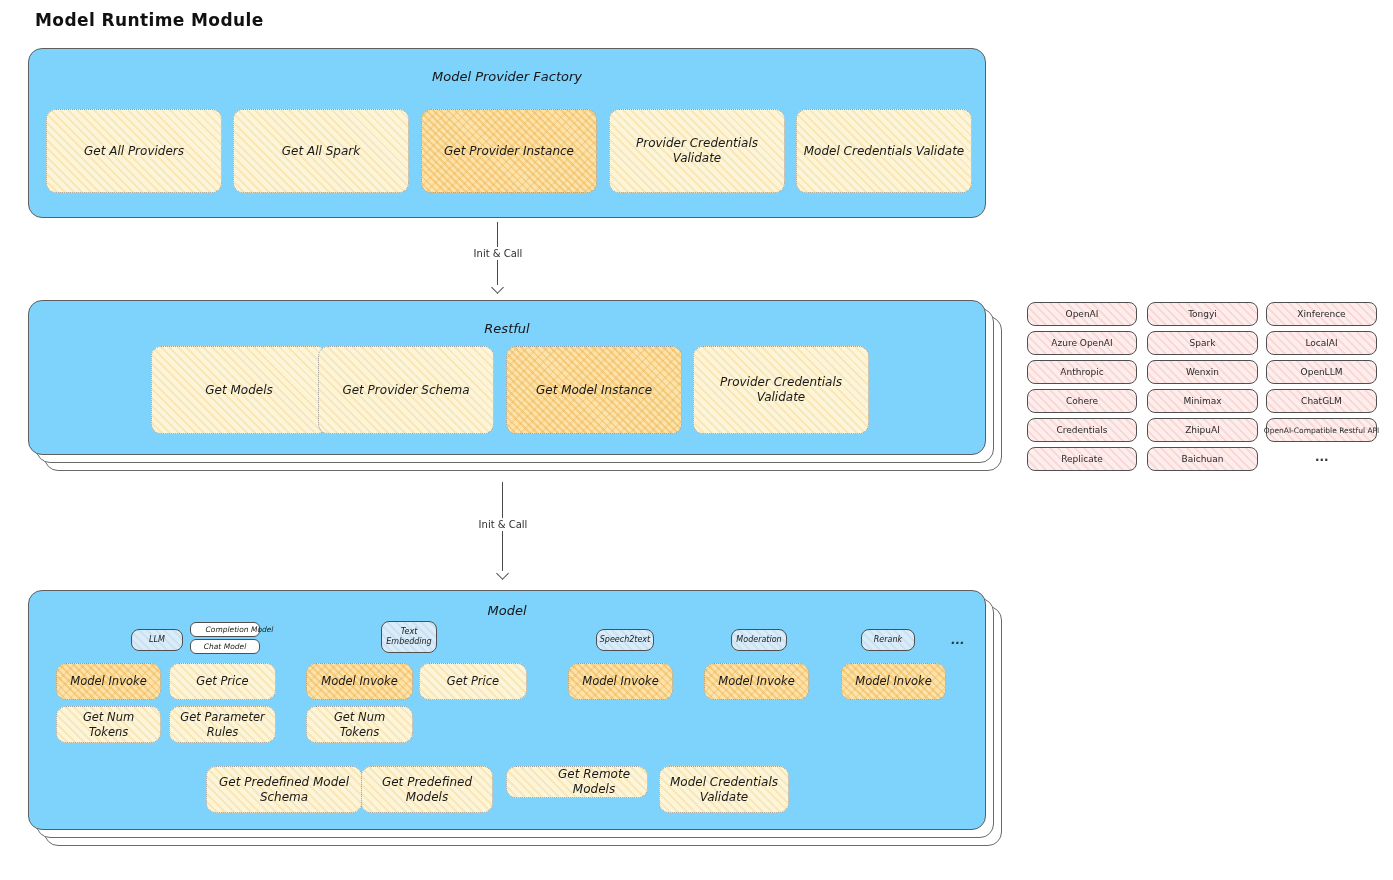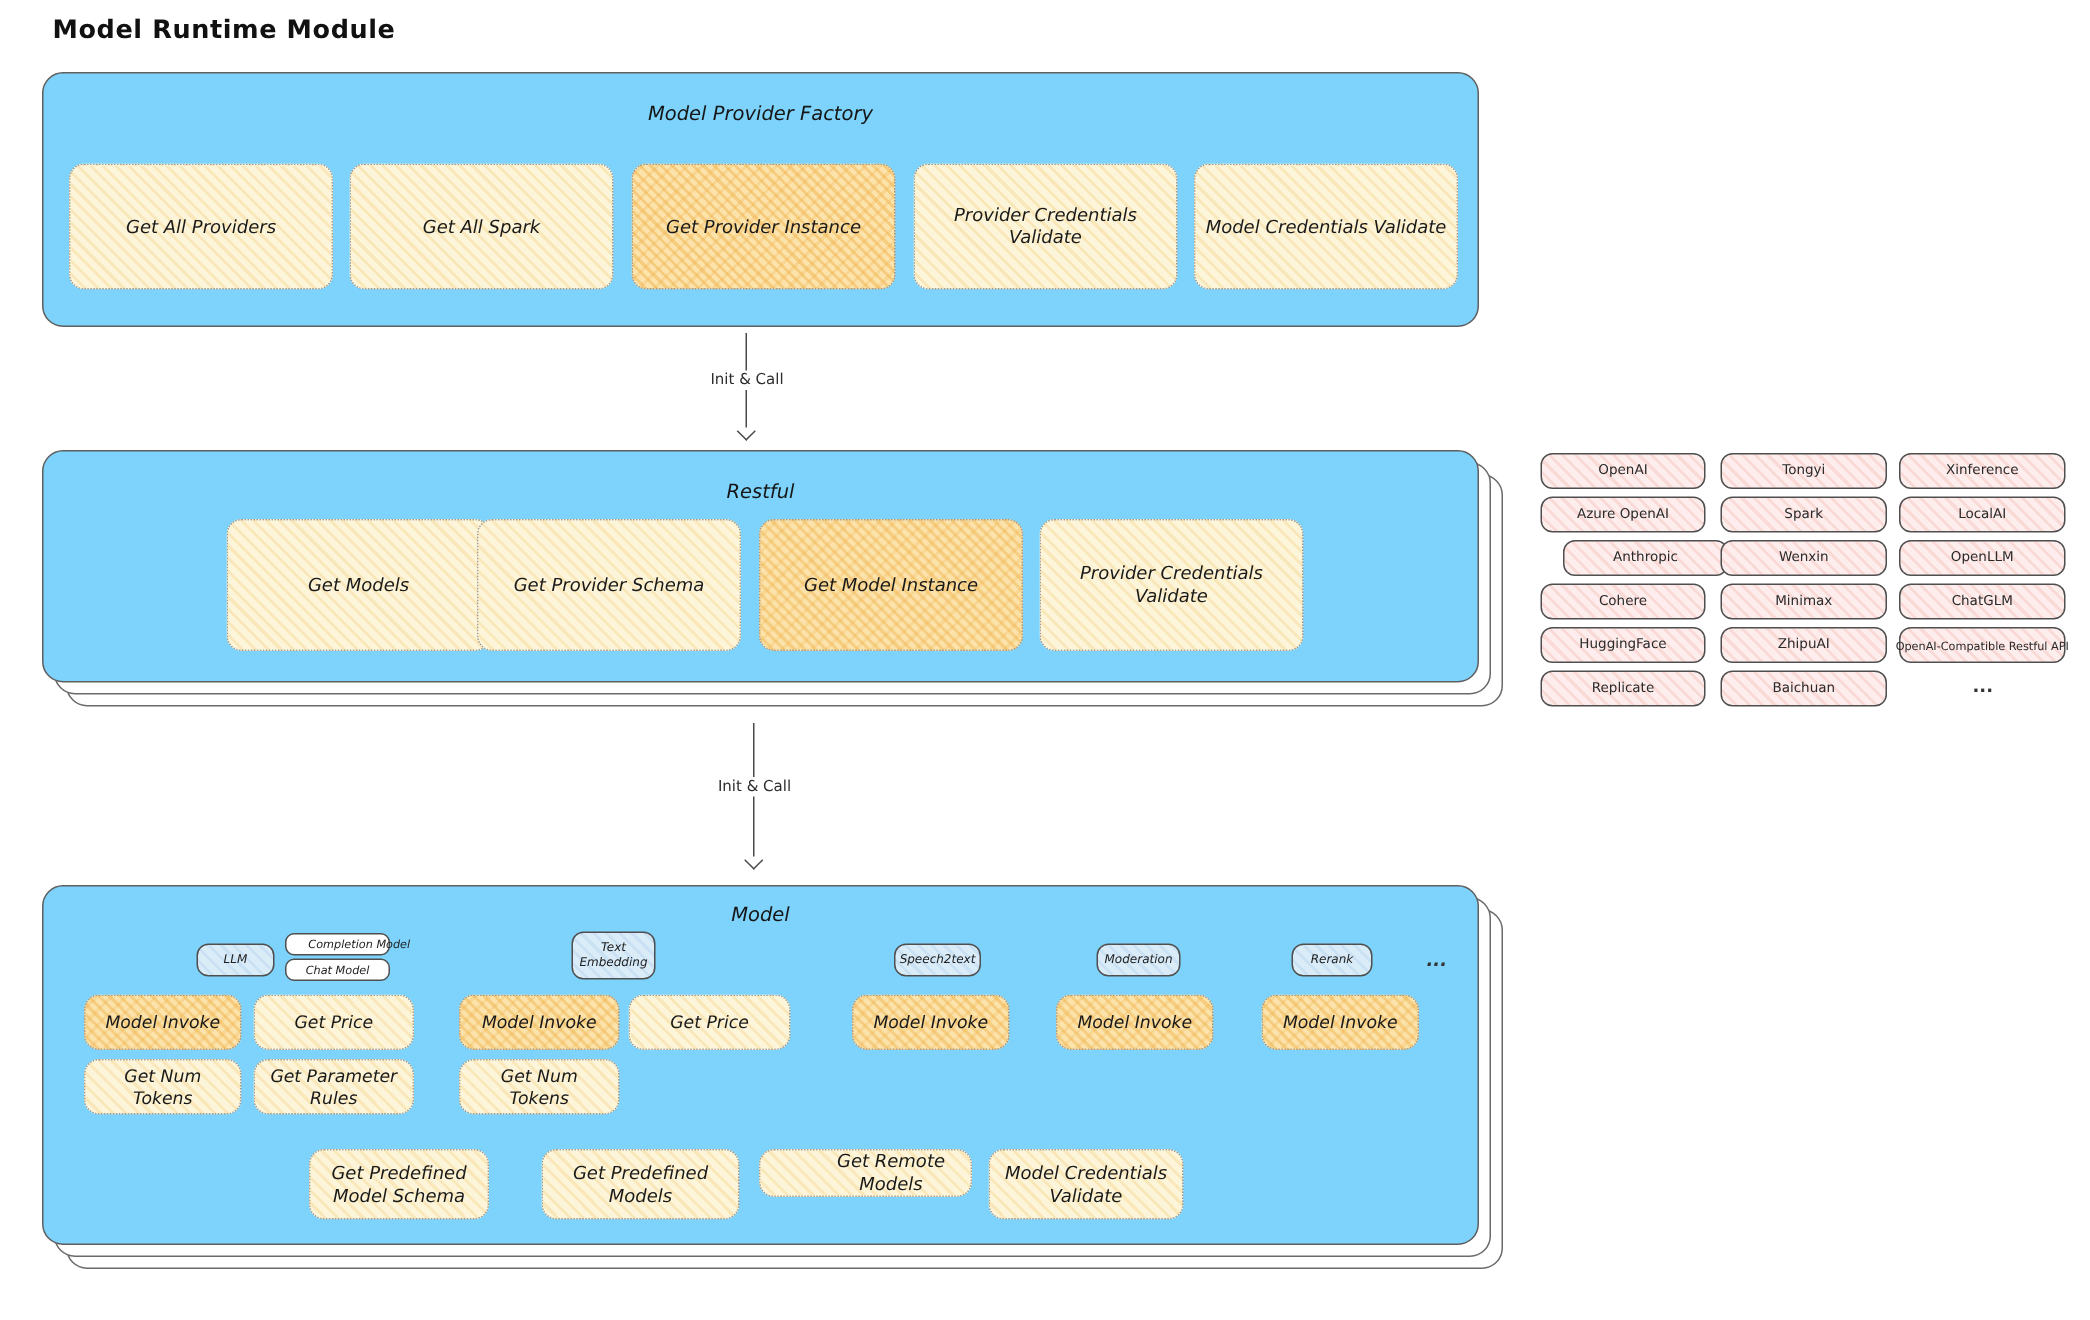--- a/index.html
+++ b/index.html
@@ -100,23 +100,23 @@
     <div class="fn" style="left:102px; top:45px; width:176px; height:88px;margin-left:20px;">Get Models</div>
     <div class="fn" style="left:289px; top:45px; width:176px; height:88px;">Get Provider Schema</div>
     <div class="fn hl" style="left:477px; top:45px; width:176px; height:88px;">Get Model Instance</div>
     <div class="fn" style="left:664px; top:45px; width:176px; height:88px;">Provider Credentials Validate</div>
   </section>
 
   <div style="position:absolute; left:1027px; top:302px; width:352px; height:170px;">
 
     <div class="chip" style="left:0; top:0; width:110px;">OpenAI</div>
     <div class="chip" style="left:0; top:29px; width:110px;">Azure OpenAI</div>
-    <div class="chip" style="left:0; top:58px; width:110px;margin-left:15px;">Anthropic</div>
+    <div class="chip" style="left:0; top:58px; width:110px;">Anthropic</div>
     <div class="chip" style="left:0; top:87px; width:110px;">Cohere</div>
-    <div class="chip" style="left:0; top:116px; width:110px;">HuggingFace</div>
+    <div class="chip" style="left:0; top:116px; width:110px;">Credentials</div>
     <div class="chip" style="left:0; top:145px; width:110px;">Replicate</div>
 
     <div class="chip" style="left:120px; top:0; width:111px;">Tongyi</div>
     <div class="chip" style="left:120px; top:29px; width:111px;">Spark</div>
     <div class="chip" style="left:120px; top:58px; width:111px;">Wenxin</div>
     <div class="chip" style="left:120px; top:87px; width:111px;">Minimax</div>
     <div class="chip" style="left:120px; top:116px; width:111px;">ZhipuAI</div>
     <div class="chip" style="left:120px; top:145px; width:111px;">Baichuan</div>
 
     <div class="chip" style="left:239px; top:0; width:111px;">Xinference</div>
@@ -152,19 +152,19 @@
     <div class="fn hl small" style="left:277px; top:72px; width:107px; height:37px;">Model Invoke</div>
     <div class="fn small" style="left:390px; top:72px; width:108px; height:37px;">Get Price</div>
     <div class="fn hl small" style="left:539px; top:72px; width:105px; height:37px;">Model Invoke</div>
     <div class="fn hl small" style="left:675px; top:72px; width:105px; height:37px;">Model Invoke</div>
     <div class="fn hl small" style="left:812px; top:72px; width:105px; height:37px;">Model Invoke</div>
 
     <div class="fn small" style="left:27px; top:115px; width:105px; height:37px;">Get Num Tokens</div>
     <div class="fn small" style="left:140px; top:115px; width:107px; height:37px;">Get Parameter Rules</div>
     <div class="fn small" style="left:277px; top:115px; width:107px; height:37px;">Get Num Tokens</div>
 
-    <div class="fn" style="left:177px; top:175px; width:120px; height:47px;">Get Predefined Model Schema</div>
+    <div class="fn" style="left:177px; top:175px; width:156px; height:47px;">Get Predefined Model Schema</div>
     <div class="fn" style="left:332px; top:175px; width:132px; height:47px;">Get Predefined Models</div>
     <div class="fn" style="left:477px; top:175px; width:142px; height:32px;padding-left:40px;">Get Remote Models</div>
     <div class="fn" style="left:630px; top:175px; width:130px; height:47px;">Model Credentials Validate</div>
   </section>
 
 </div>
 
 </body></html>

